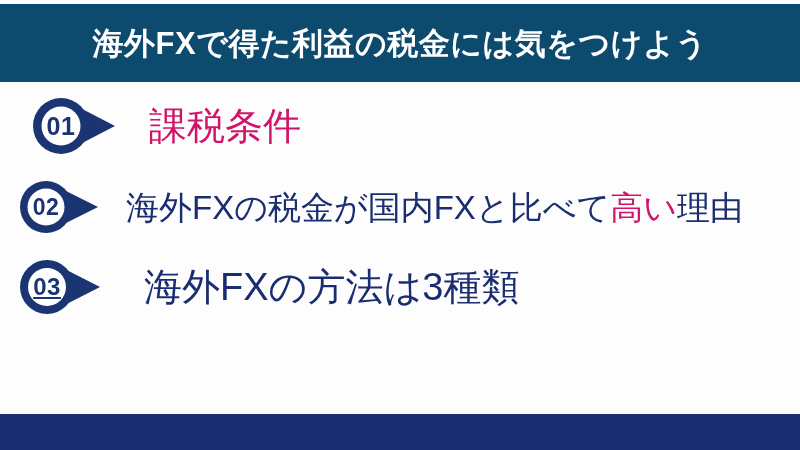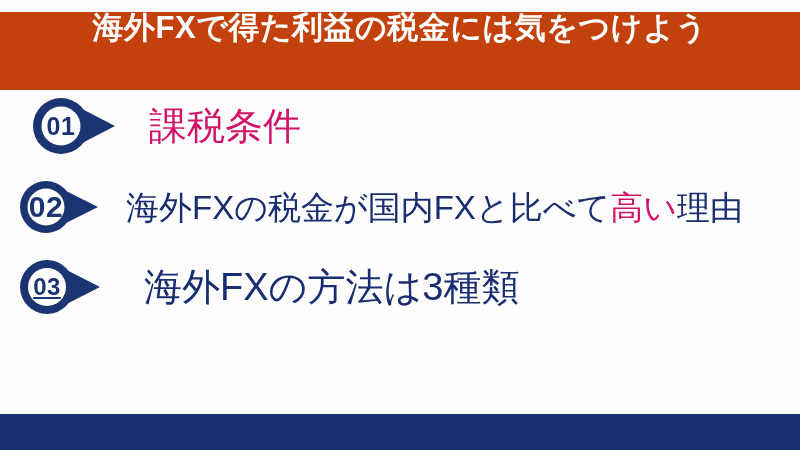--- a/index.html
+++ b/index.html
@@ -18,26 +18,26 @@
     width: 800px;
     height: 450px;
     background: #fdfdfd;
     overflow: hidden;
   }
 
   
   .header-bar {
     position: absolute;
     left: 0;
-    top: 12px;
+    top: 4px;
     width: 800px;
     height: 78px;
-    background: #c2410c;
+    background: #0c4a6e;
     display: flex;
-    align-items: flex-start;
+    align-items: center;
     justify-content: center;
   }
   .header-title {
     color: #ffffff;
     font-size: 31px;
     font-weight: bold;
     letter-spacing: 0.5px;
     line-height: 1;
     white-space: nowrap;
     text-align: center;
@@ -88,21 +88,21 @@
     align-items: center;
     justify-content: center;
     color: #1b3472;
     font-size: 25px;
     font-weight: bold;
     letter-spacing: 0.5px;
     line-height: 1;
     pointer-events: none;
   }
   .badge-2 { width: 92px; height: 64px; }
-  .badge-2 .badge-num { width: 64px; height: 64px; font-size: 30px; }
+  .badge-2 .badge-num { width: 64px; height: 64px; font-size: 23px; }
   .badge-3 { width: 94px; height: 66px; }
   .badge-3 .badge-num { width: 66px; height: 66px; font-size: 24px; text-decoration: underline; }
   .badge-4 { width: 96px; height: 68px; }
 
   
   .row-text {
     flex: 1 1 auto;
     color: #1a2d70;
     font-weight: normal;
     line-height: 1;

